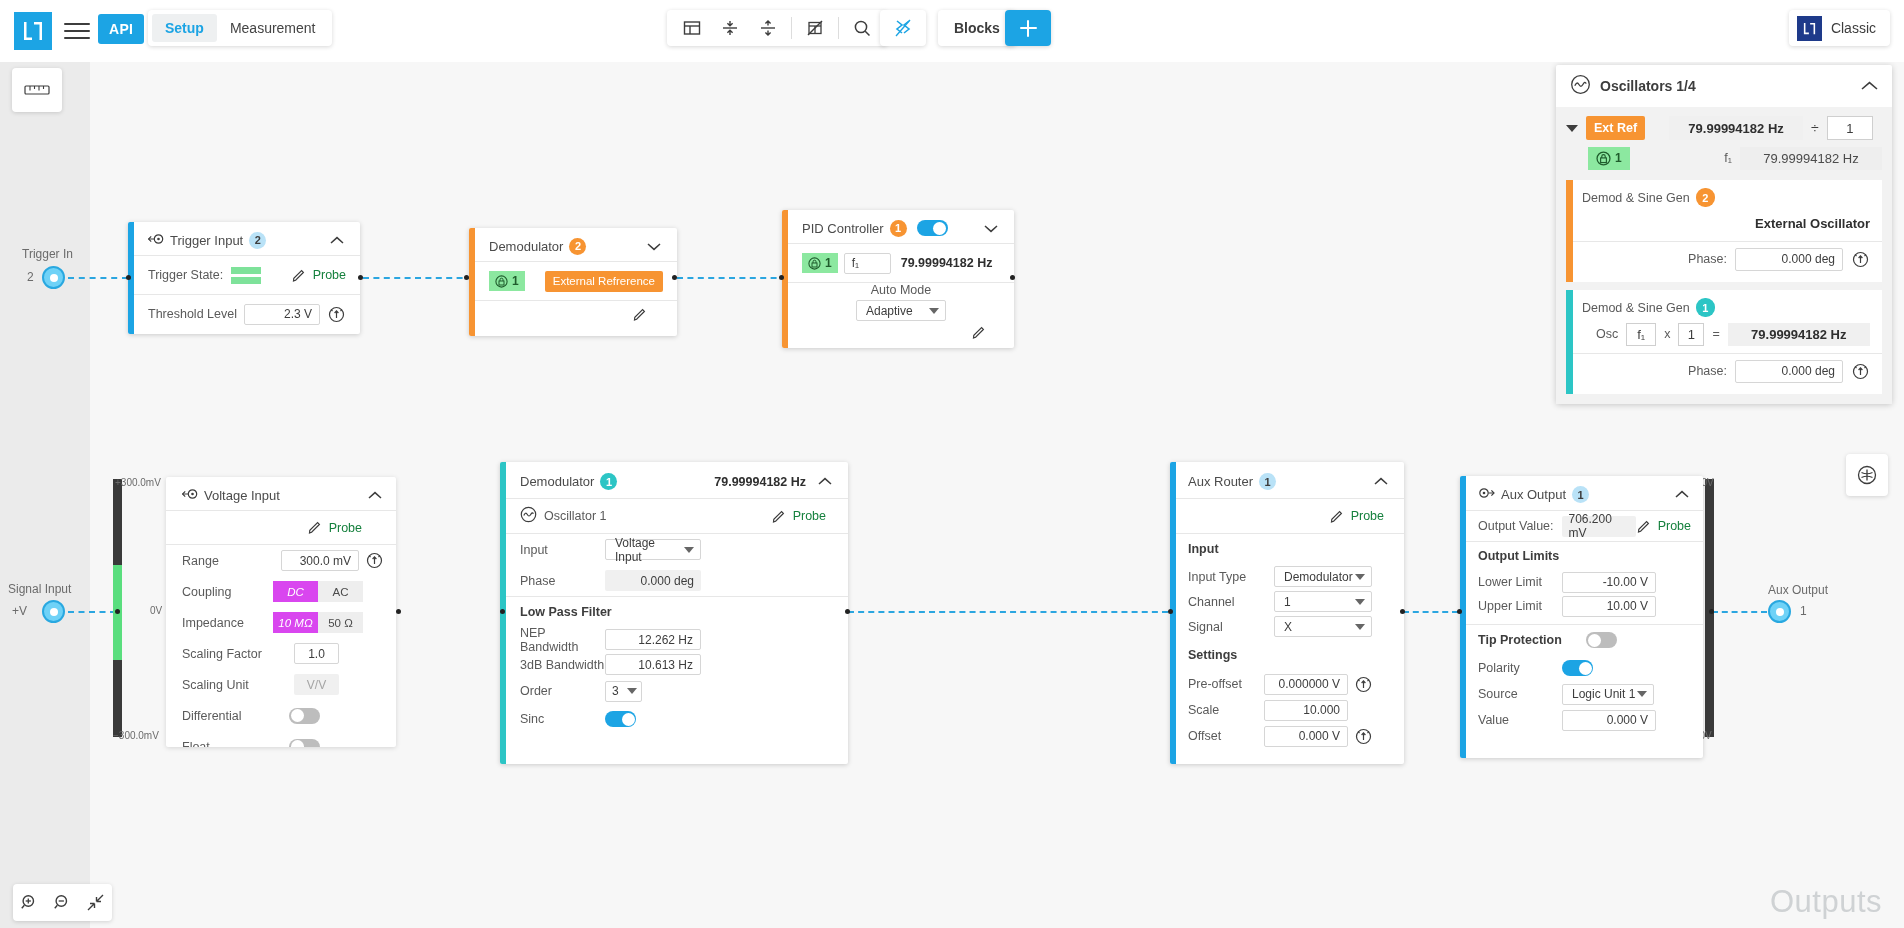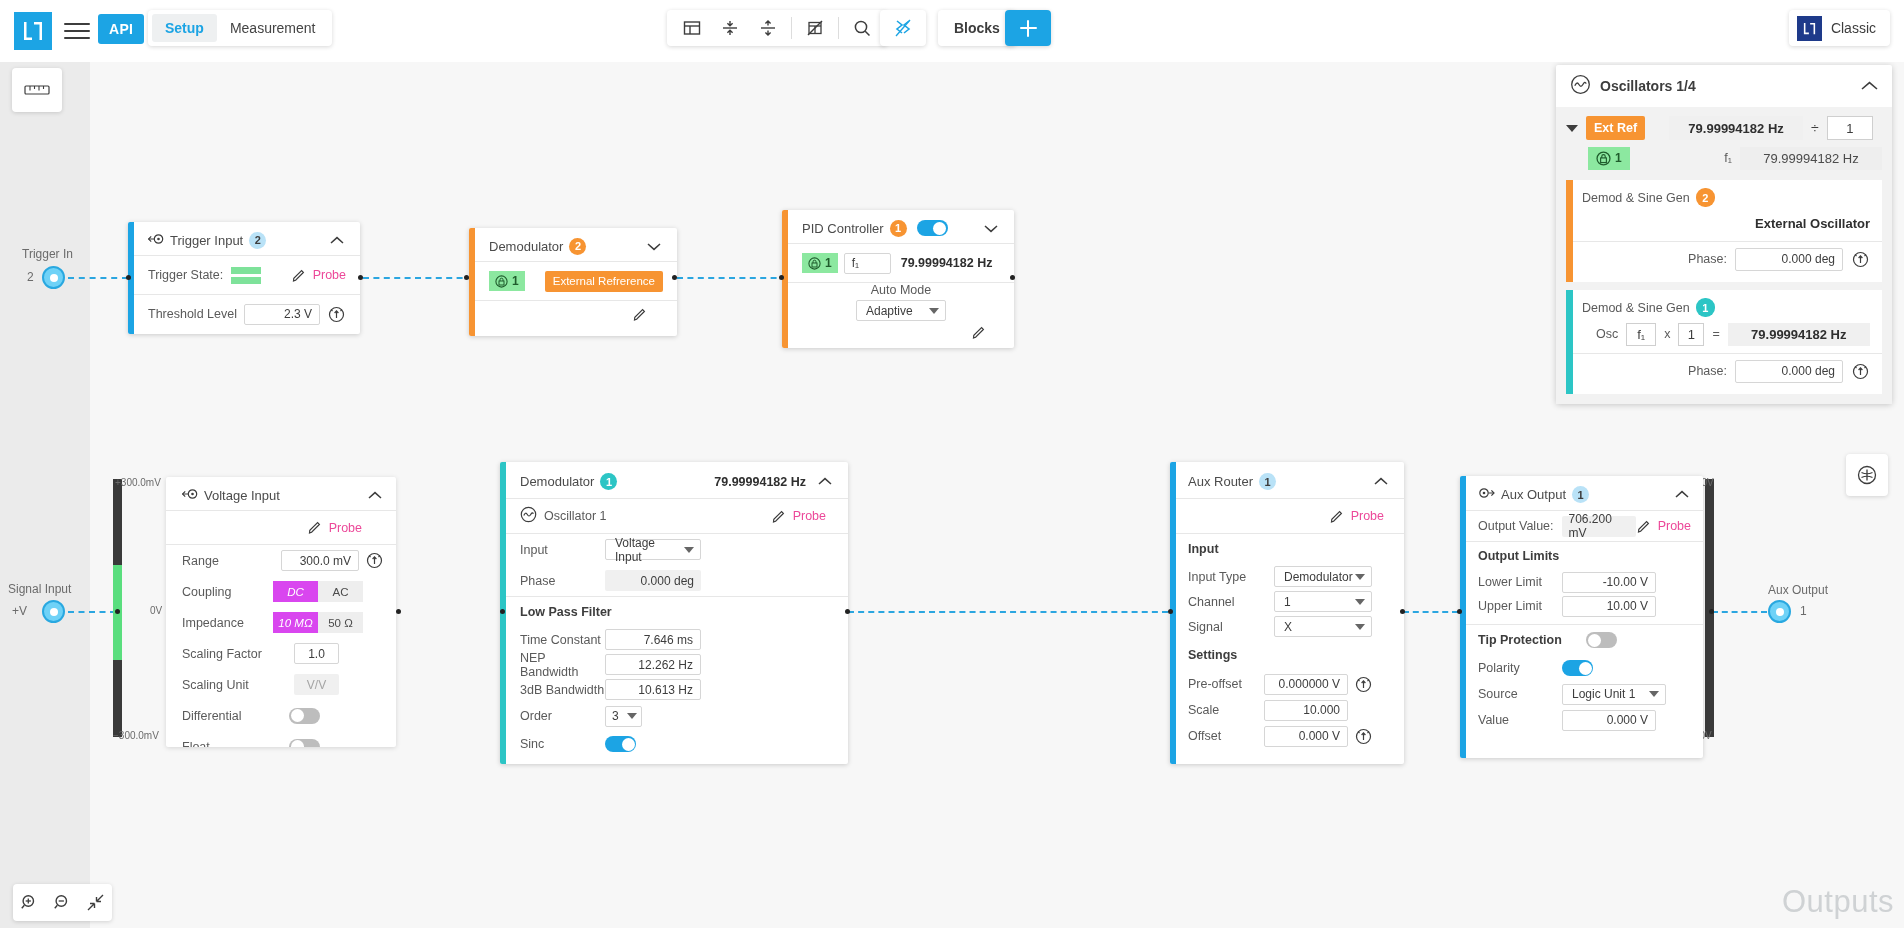--- a/index.html
+++ b/index.html
@@ -94,21 +94,21 @@
     position:absolute; left:90px; top:62px; width:1814px; height:866px;
     background:#f7f7f7;
   }
   .bottom-left-tools {
     position:absolute; left:13px; top:884px; width:99px; height:37px;
     background:#fff; border-radius:4px; box-shadow:0 1px 4px rgba(0,0,0,.15);
     display:flex; align-items:center; justify-content:space-around; z-index:30;
   }
   .bottom-left-tools .tool { width:30px; height:30px; }
   .outputs-label {
-    position:absolute; right:10px; bottom:8px; font-size:31px; color:#cfd2d4;
+    position:absolute; right:22px; bottom:8px; font-size:31px; color:#cfd2d4;
     letter-spacing:.5px; user-select:none;
   }
   .circle-btn-right {
     position:absolute; left:1846px; top:454px; width:42px; height:42px;
     background:#fff; border-radius:4px; box-shadow:0 1px 4px rgba(0,0,0,.15);
     display:flex; align-items:center; justify-content:center; z-index:30; cursor:pointer;
   }
 
   
   .node {
@@ -149,21 +149,21 @@
   .sel {
     border:1px solid #d6d6d6; background:#fff; height:21px; border-radius:2px;
     display:flex; align-items:center; padding:0 6px 0 9px; font-size:12px; color:#3d3d3d;
     position:relative; cursor:pointer;
   }
   .sel .caret {
     margin-left:auto; width:0; height:0; border-left:5px solid transparent;
     border-right:5px solid transparent; border-top:6px solid #666;
   }
   .probe {
-    display:flex; align-items:center; gap:7px; font-size:12.5px; color:#ec4899; cursor:pointer;
+    display:flex; align-items:center; gap:7px; font-size:12.5px; color:#15803d; cursor:pointer;
   }
   .toggle {
     width:25px; height:13px; border-radius:7px; background:#bdbdbd; position:relative; cursor:pointer;
   }
   .toggle:after {
     content:""; position:absolute; top:1.5px; left:1.5px; width:10px; height:10px;
     border-radius:50%; background:#fff;
   }
   .toggle.on { background:#1ca4e4; }
   .toggle.on:after { left:auto; right:1.5px; }
@@ -700,24 +700,20 @@
       </div>
       <div class="row" style="height:31px;">
         <span class="lbl" style="width:85px;">Phase</span>
         <span class="fld ro" style="width:96px;">0.000 deg</span>
       </div>
       <div class="hr"></div>
       <div class="row" style="height:30px;">
         <span class="sectitle">Low Pass Filter</span>
       </div>
       <div class="row" style="height:25px;">
-        <span class="lbl" style="width:85px;">Time Constant</span>
-        <span class="fld" style="width:96px;">7.646 ms</span>
-      </div>
-      <div class="row" style="height:25px;">
         <span class="lbl" style="width:85px;">NEP Bandwidth</span>
         <span class="fld" style="width:96px;">12.262 Hz</span>
       </div>
       <div class="row" style="height:25px;">
         <span class="lbl" style="width:85px;">3dB Bandwidth</span>
         <span class="fld" style="width:96px;">10.613 Hz</span>
       </div>
       <div class="row" style="height:28px;">
         <span class="lbl" style="width:85px;">Order</span>
         <span class="sel" style="width:37px; padding:0 4px 0 6px;">
@@ -864,21 +860,21 @@
       <div class="row" style="height:30px;gap:24px;">
         <span class="sectitle" style="width:84px;">Tip Protection</span>
         <span class="toggle big"></span>
       </div>
       <div class="row" style="height:26px;">
         <span class="lbl" style="width:84px;">Polarity</span>
         <span class="toggle big on"></span>
       </div>
       <div class="row" style="height:26px;">
         <span class="lbl" style="width:84px;">Source</span>
-        <span class="sel" style="width:104px;">
+        <span class="sel" style="width:92px;">
           <span>Logic Unit 1</span>
           <span class="caret"></span>
         </span>
       </div>
       <div class="row" style="height:26px;">
         <span class="lbl" style="width:84px;">Value</span>
         <span class="fld" style="width:94px;">0.000 V</span>
       </div>
     </div>
   </div>

